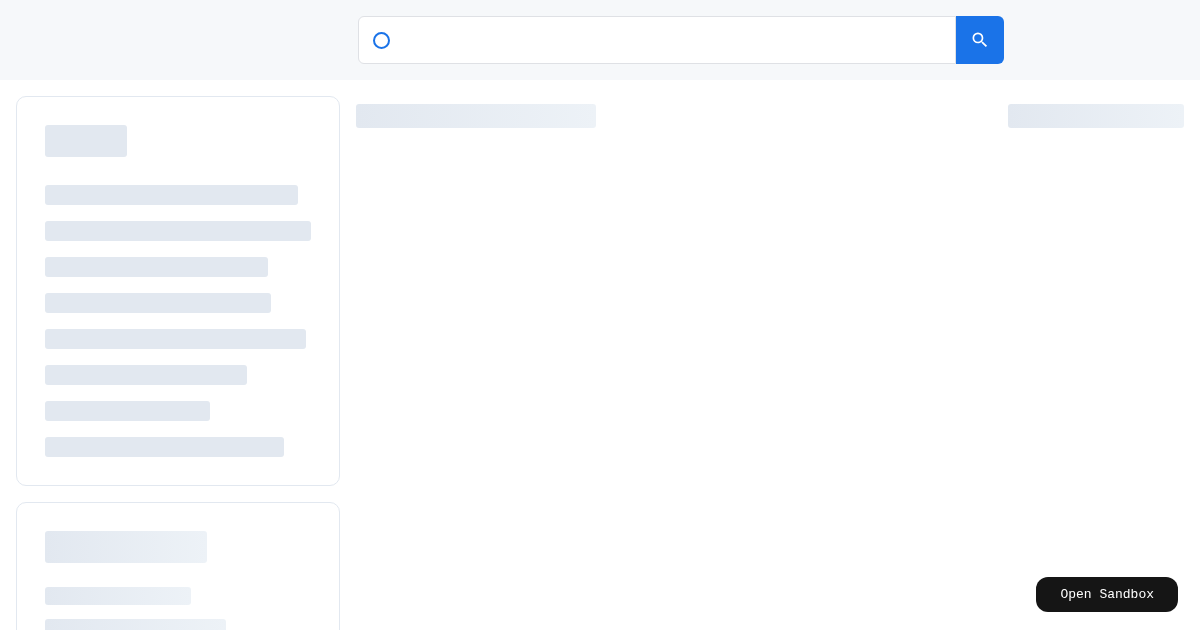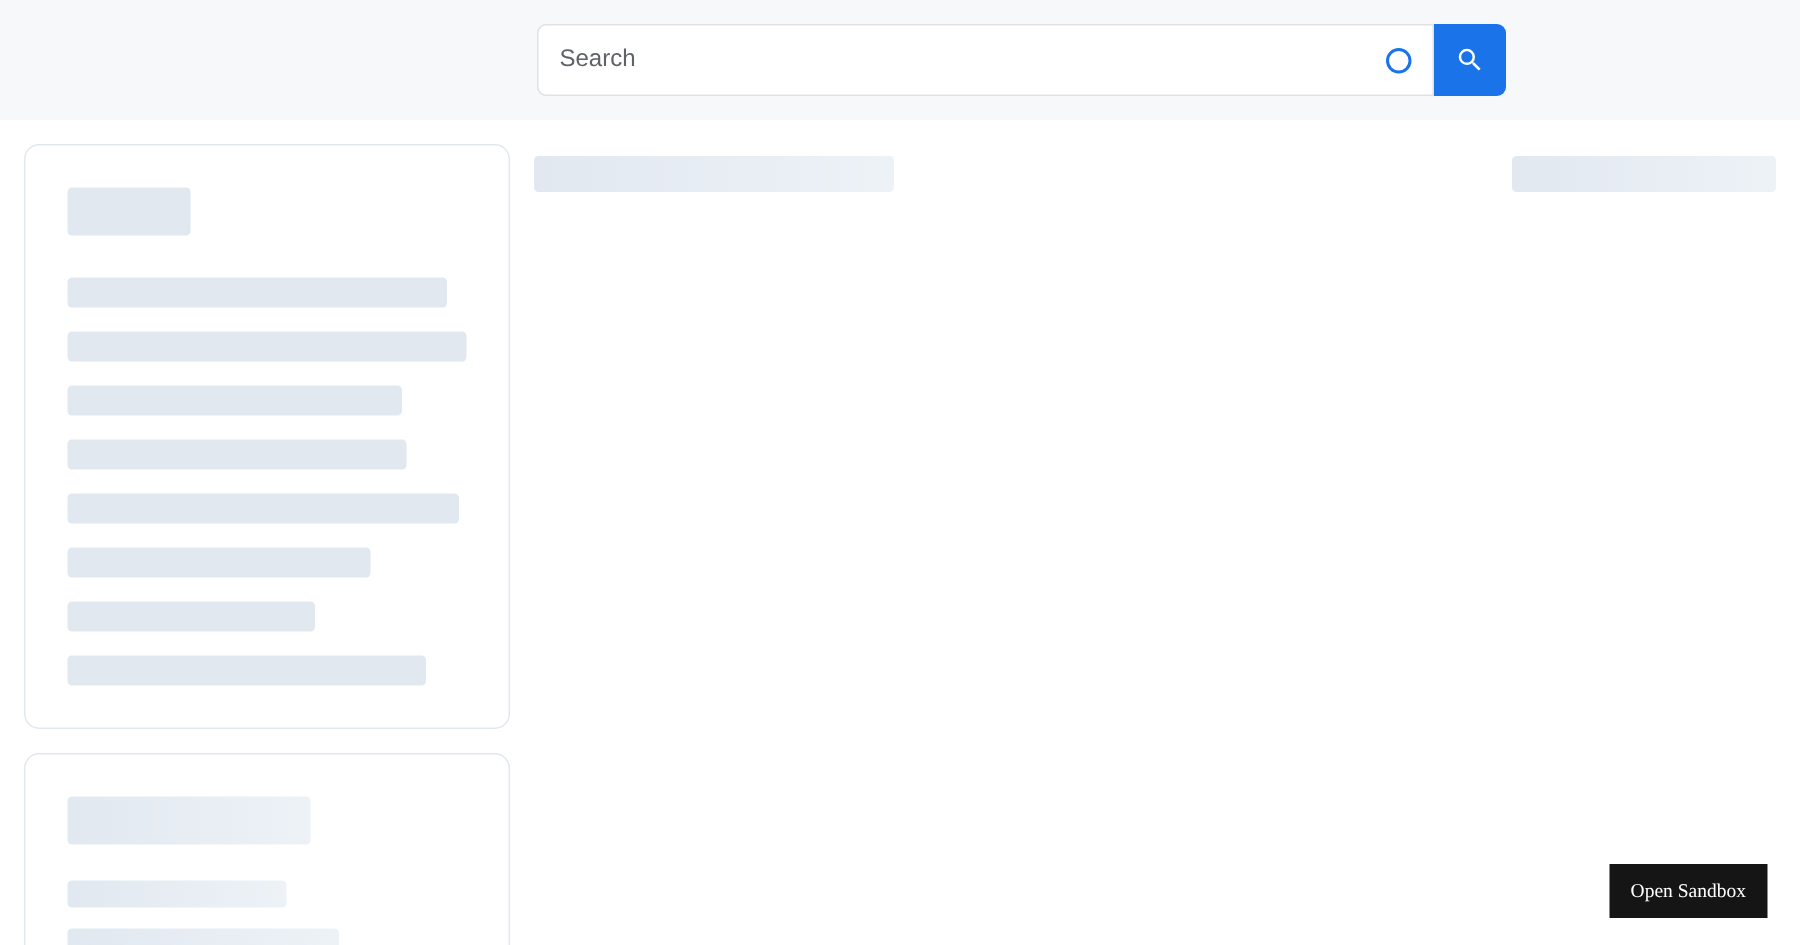--- a/index.html
+++ b/index.html
@@ -107,35 +107,34 @@
     .main-right-skel { width: 176px; height: 24px; }
 
     
     .open-sandbox {
       position: fixed;
       right: 22px;
       bottom: 18px;
       background: #151515;
       color: #fff;
       border: none;
-      border-radius: 0;
-      padding: 10px 14px;
+      border-radius: 12px;
+      padding: 10px 24px;
       font-size: 13px;
       cursor: pointer;
-      font-family: Liberation Serif, serif;
+      font-family: Liberation Mono, monospace;
     }
   </style>
 </head>
 <body>
 
 <div class="header">
   <div class="header-spacer"></div>
   <div class="search-form">
     <div class="search-box">
-      <input class="search-input" type="text" placeholder="Search" style="">
       <span class="spinner"></span>
     </div>
     <button class="search-submit">
       <svg width="20" height="20" viewBox="0 0 24 24">
         <path d="M15.5 14h-.79l-.28-.27A6.471 6.471 0 0016 9.5 6.5 6.5 0 109.5 16c1.61 0 3.09-.59 4.23-1.57l.27.28v.79l5 4.99L20.49 19l-4.99-5zm-6 0C7.01 14 5 11.99 5 9.5S7.01 5 9.5 5 14 7.01 14 9.5 11.99 14 9.5 14z"></path>
       </svg>
     </button>
   </div>
 </div>
 

